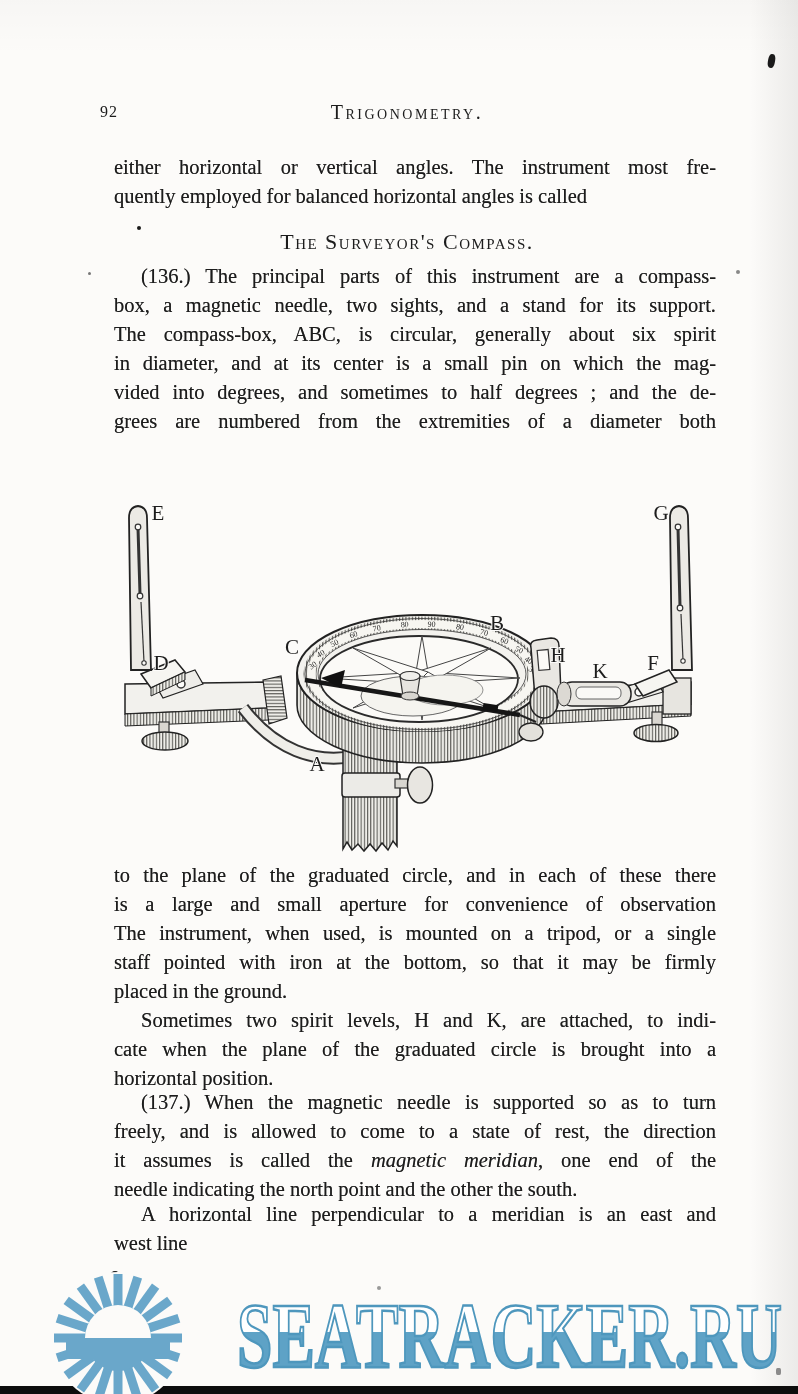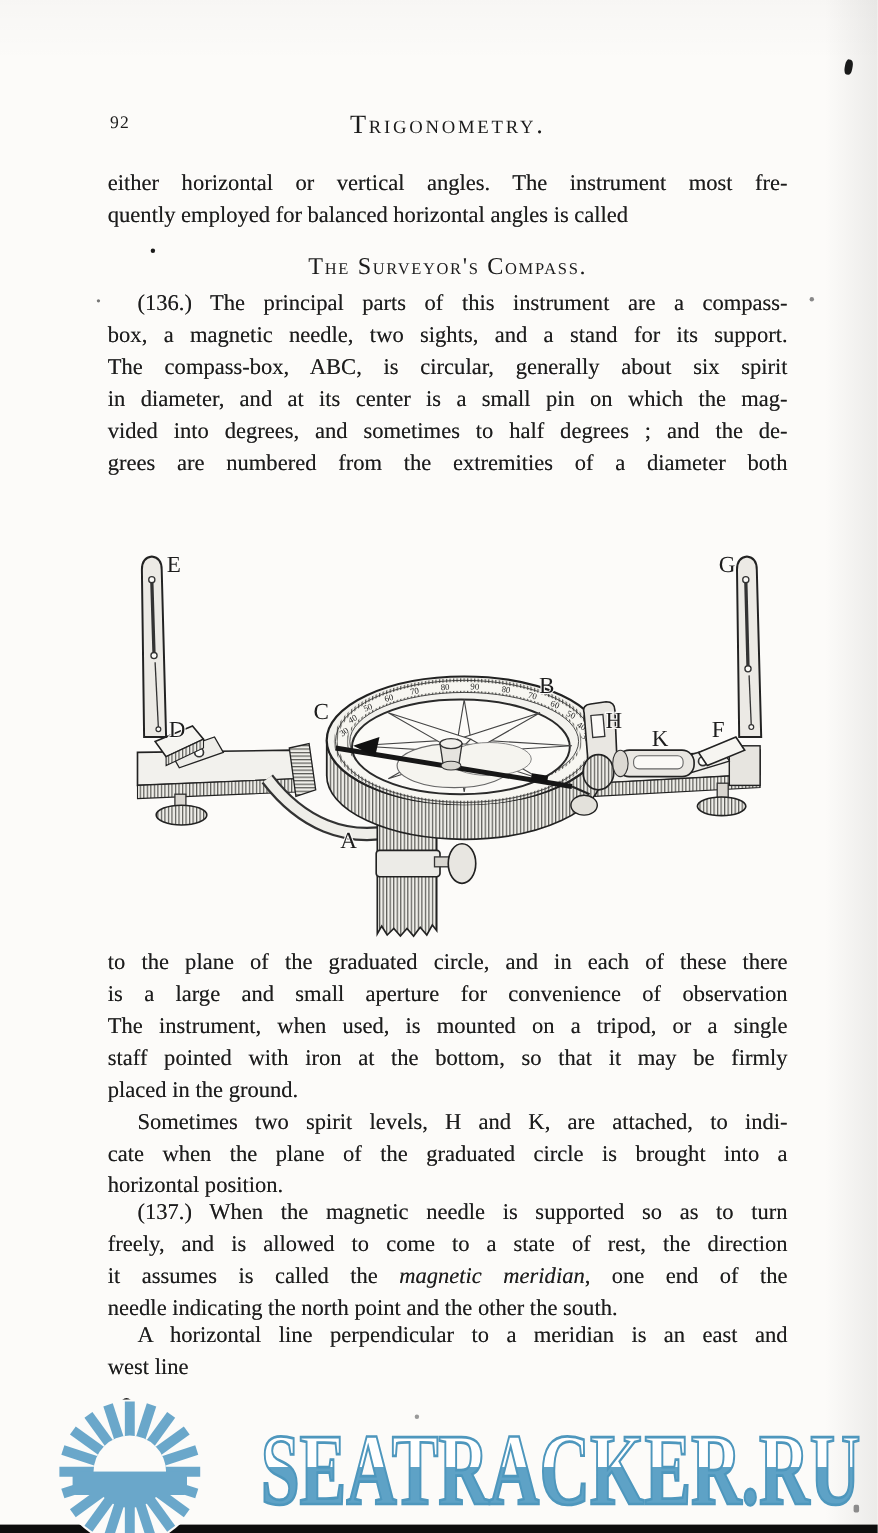--- a/index.html
+++ b/index.html
@@ -7,26 +7,26 @@
     width:798px;height:1394px;position:relative;overflow:hidden;
     background:#fcfbf9;
     font-family:"Liberation Serif","DejaVu Serif",serif;
     color:#1c1c1c;
   }
   .edge-shade{position:absolute;inset:0;pointer-events:none;
     background:linear-gradient(to right, rgba(0,0,0,0) 94%, rgba(90,90,90,0.10) 100%),
                linear-gradient(to bottom, rgba(0,0,0,0.02) 0%, rgba(0,0,0,0) 4%);}
   .pnum{position:absolute;left:100px;top:103px;font-size:16px;letter-spacing:1px;}
   .rtitle{position:absolute;left:98px;top:101px;width:618px;text-align:center;
-    font-variant:small-caps;font-size:24px;letter-spacing:2.5px;}
+    font-variant:small-caps;font-size:20px;letter-spacing:2.5px;}
   .heading{position:absolute;left:98px;top:229px;width:618px;text-align:center;
     font-variant:small-caps;font-size:22px;letter-spacing:1.5px;}
   .para{position:absolute;left:98px;width:618px;}
   .tl{height:29px;line-height:29px;font-size:20.5px;white-space:normal;
-      text-shadow:0 0 0.5px rgba(20,20,20,0.6);}
+      text-shadow:0 0 0.5px rgba(20,20,20,0.6);margin-left:16px;}
   .jl{text-align:justify;text-align-last:justify;}
   .ll{text-align:left;}
   .ind{text-indent:27px;}
   .fig{position:absolute;left:95px;top:498px;width:620px;height:365px;}
   .fig text{font-family:"Liberation Serif","DejaVu Serif",serif;}
   .wm{position:absolute;left:0;top:1272px;width:798px;height:122px;}
   .blackbar{position:absolute;left:0;top:1386px;width:798px;height:8px;background:#0d0d0d;}
   .speck{position:absolute;background:#1a1a1a;border-radius:50%;}
 </style>
 </head>

